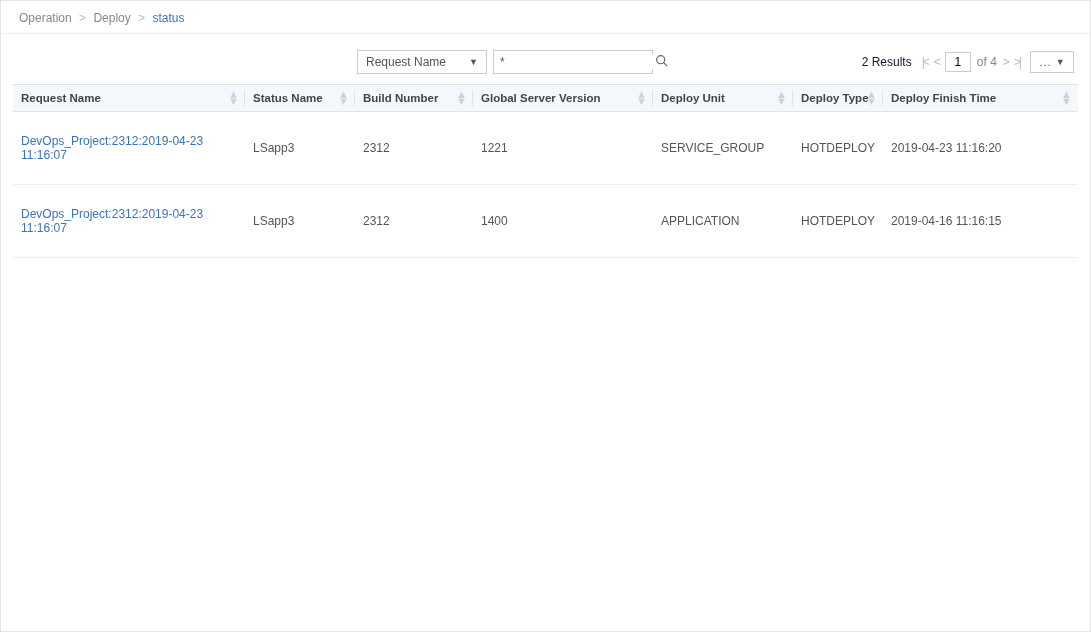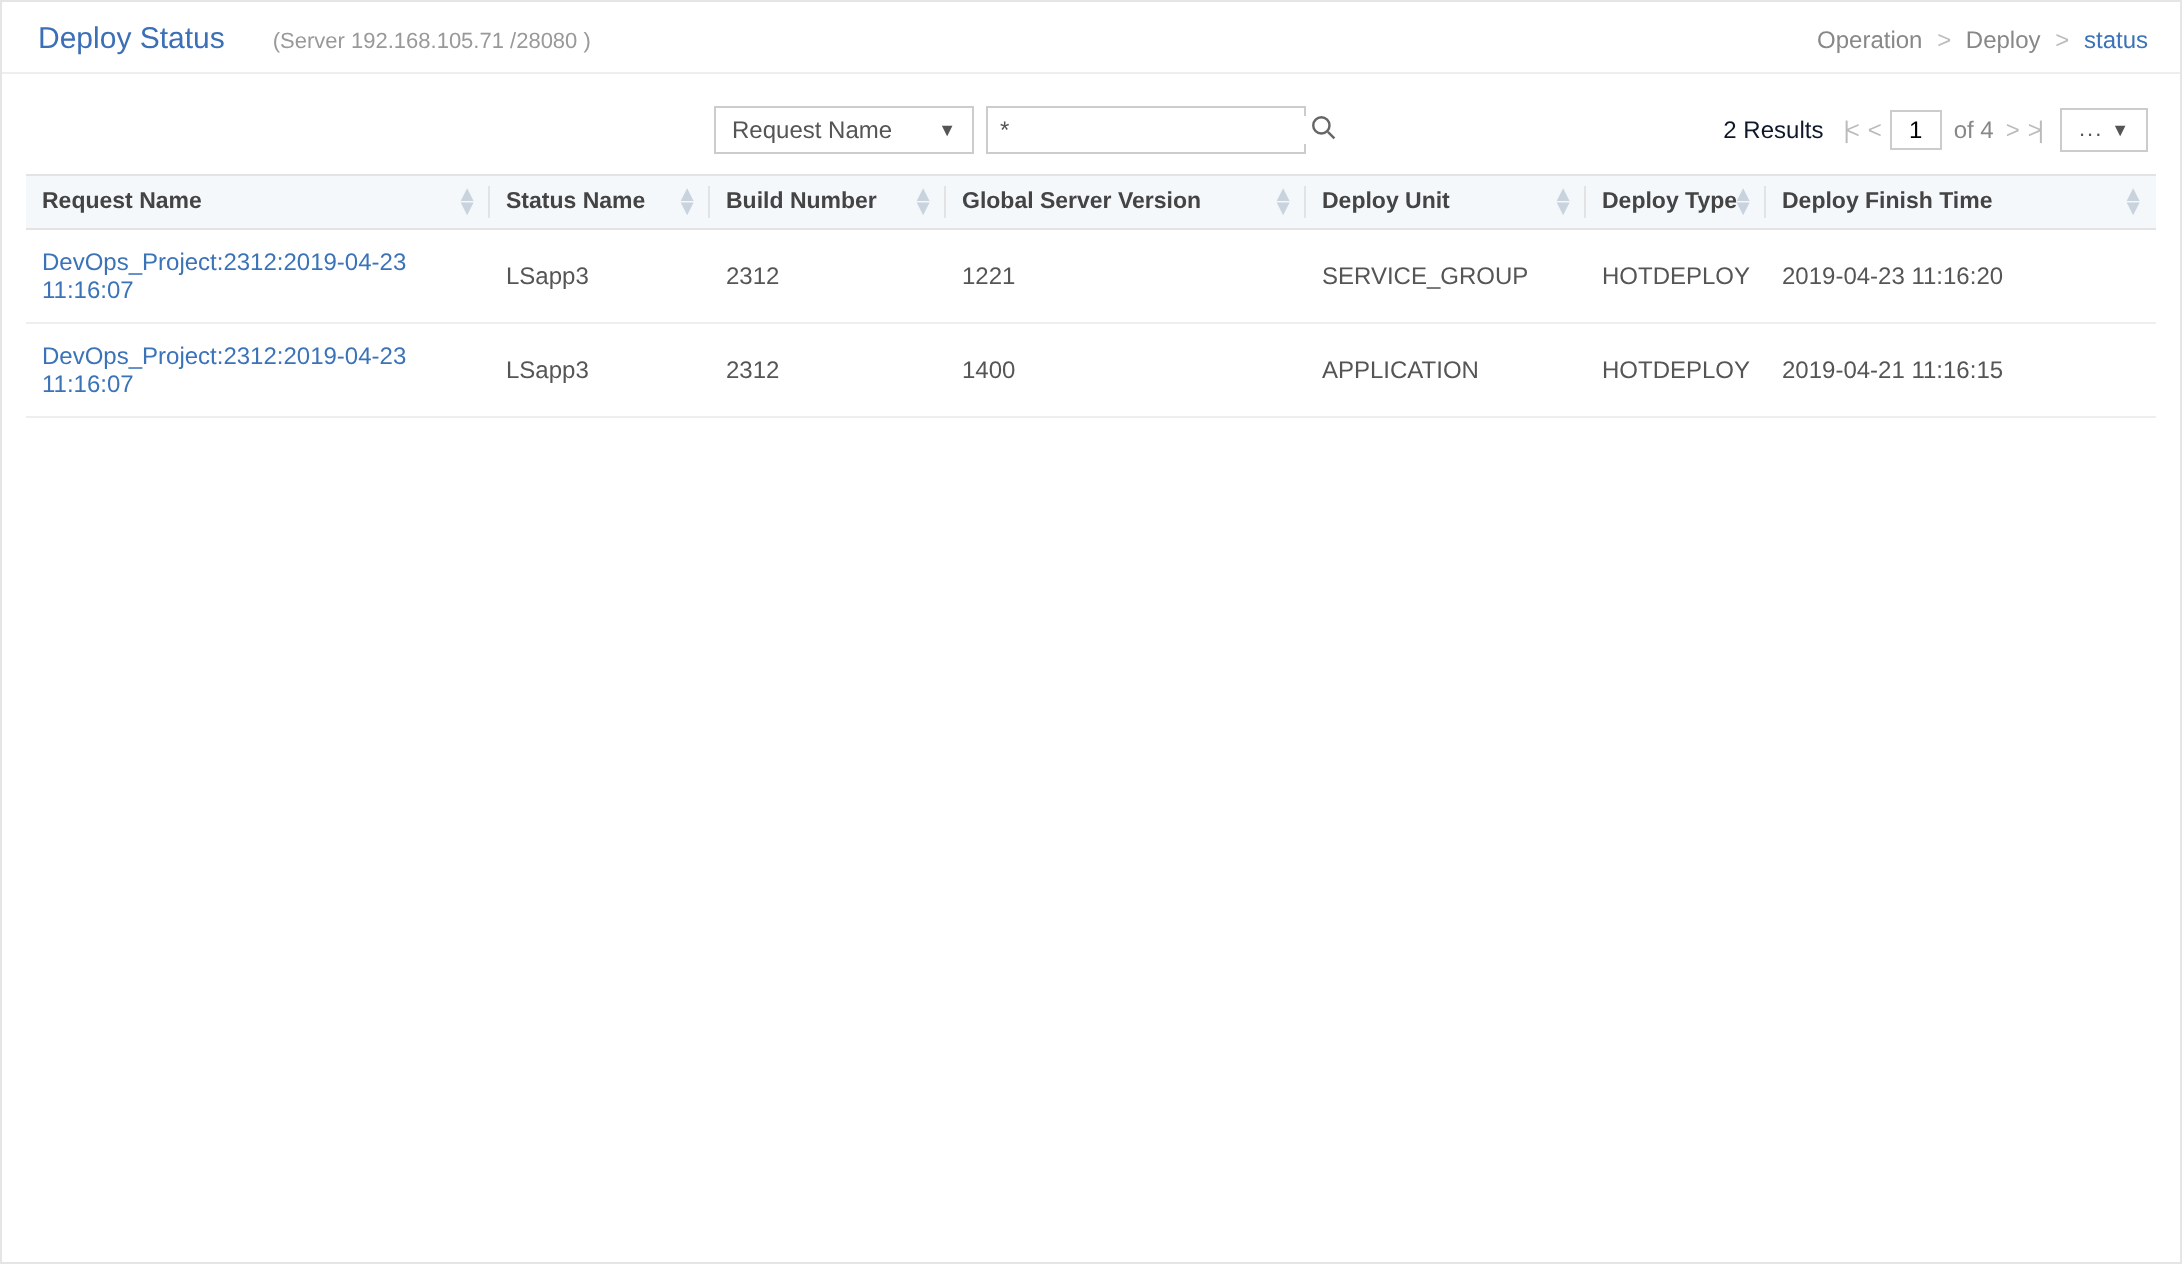--- a/index.html
+++ b/index.html
@@ -150,45 +150,41 @@
     }
     thead th:not(:last-child)::after {
       content: "";
       position: absolute;
       right: 0;
       top: 20%;
       height: 60%;
       border-right: 1px solid #e3e3e3;
     }
     tbody td {
-      padding: 9px 8px;
+      padding: 22px 8px;
       font-size: 12px;
       color: #555;
       border-bottom: 1px solid #eee;
     }
     tbody td a {
       color: #3b73b9;
       text-decoration: none;
     }
     .col-rn { width: 232px; }
     .col-gn { width: 110px; }
     .col-bn { width: 118px; }
     .col-gdv { width: 180px; }
     .col-du { width: 140px; }
     .col-dt { width: 90px; }
     .col-dft { width: auto; }
   </style>
 </head>
 <body>
 
 <div class="header">
-  <div class="header-left">
-    <div class="page-title">Deploy Status</div>
-    <div class="server-info">(Server 192.168.105.71 /28080 )</div>
-  </div>
   <div class="breadcrumb">
     <span>Operation</span>
     <span class="sep">&gt;</span>
     <span>Deploy</span>
     <span class="sep">&gt;</span>
     <span class="current">status</span>
   </div>
 </div>
 
 <div class="toolbar">
@@ -256,17 +252,17 @@
         <td>HOTDEPLOY</td>
         <td>2019-04-23 11:16:20</td>
       </tr>
       <tr>
         <td><a href="#">DevOps_Project:2312:2019-04-23 11:16:07</a></td>
         <td>LSapp3</td>
         <td>2312</td>
         <td>1400</td>
         <td>APPLICATION</td>
         <td>HOTDEPLOY</td>
-        <td>2019-04-21 11:16:15</td>
+        <td>2019-04-16 11:16:15</td>
       </tr>
     </tbody>
   </table>
 </div>
 
 </body></html>

